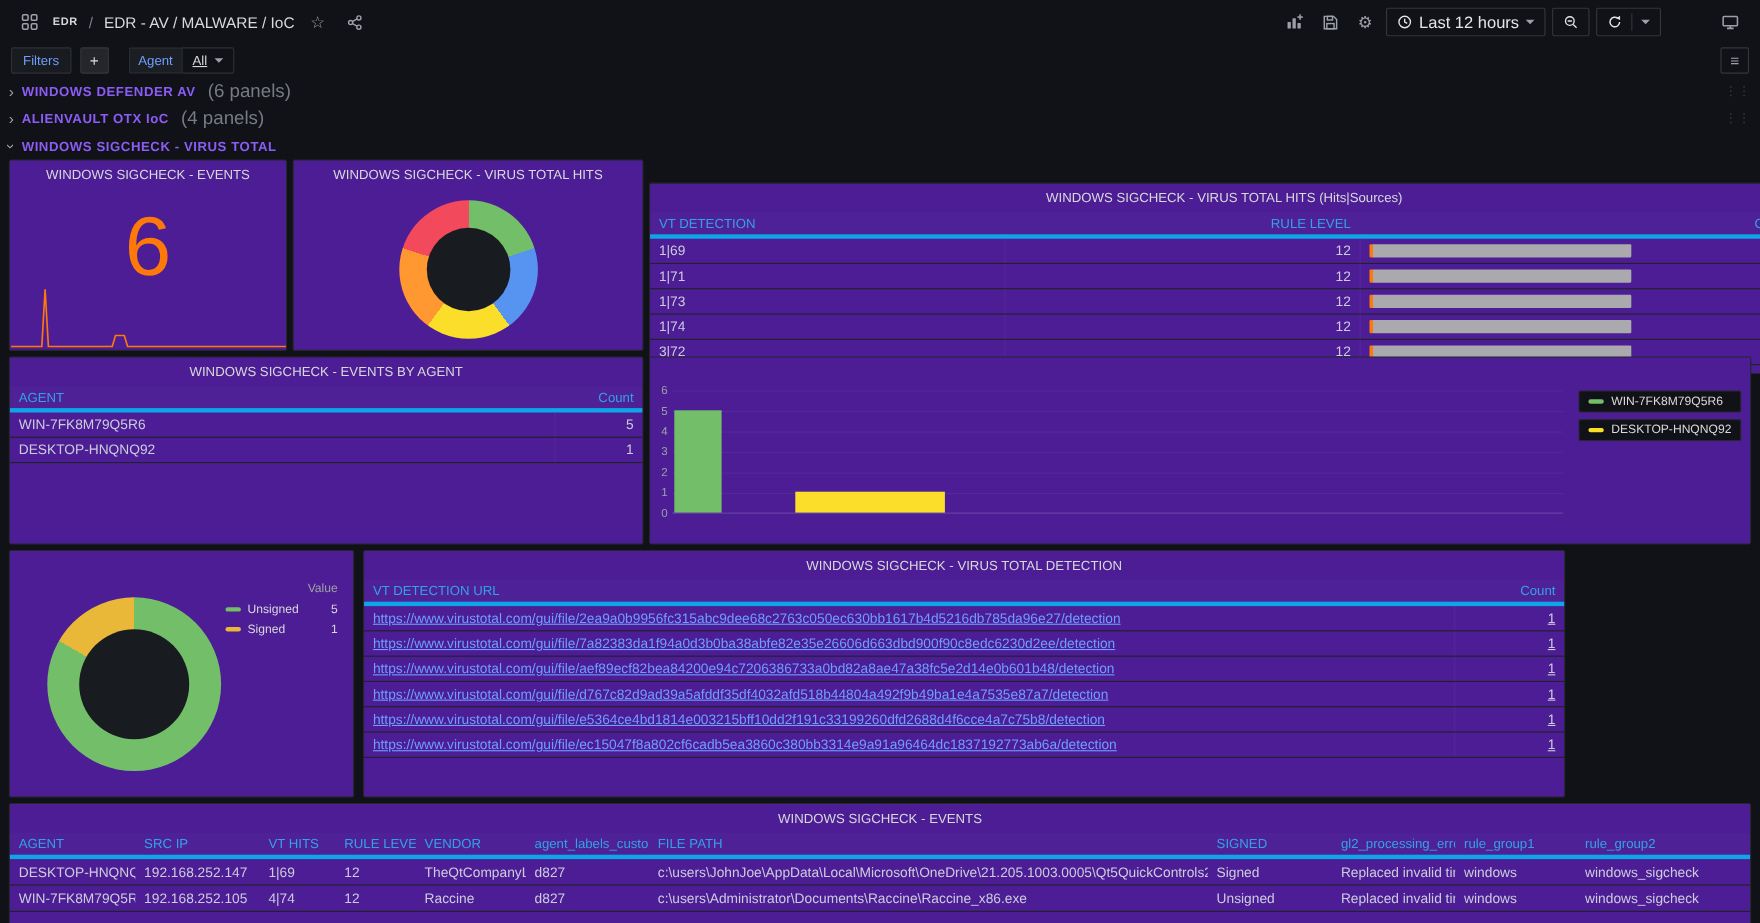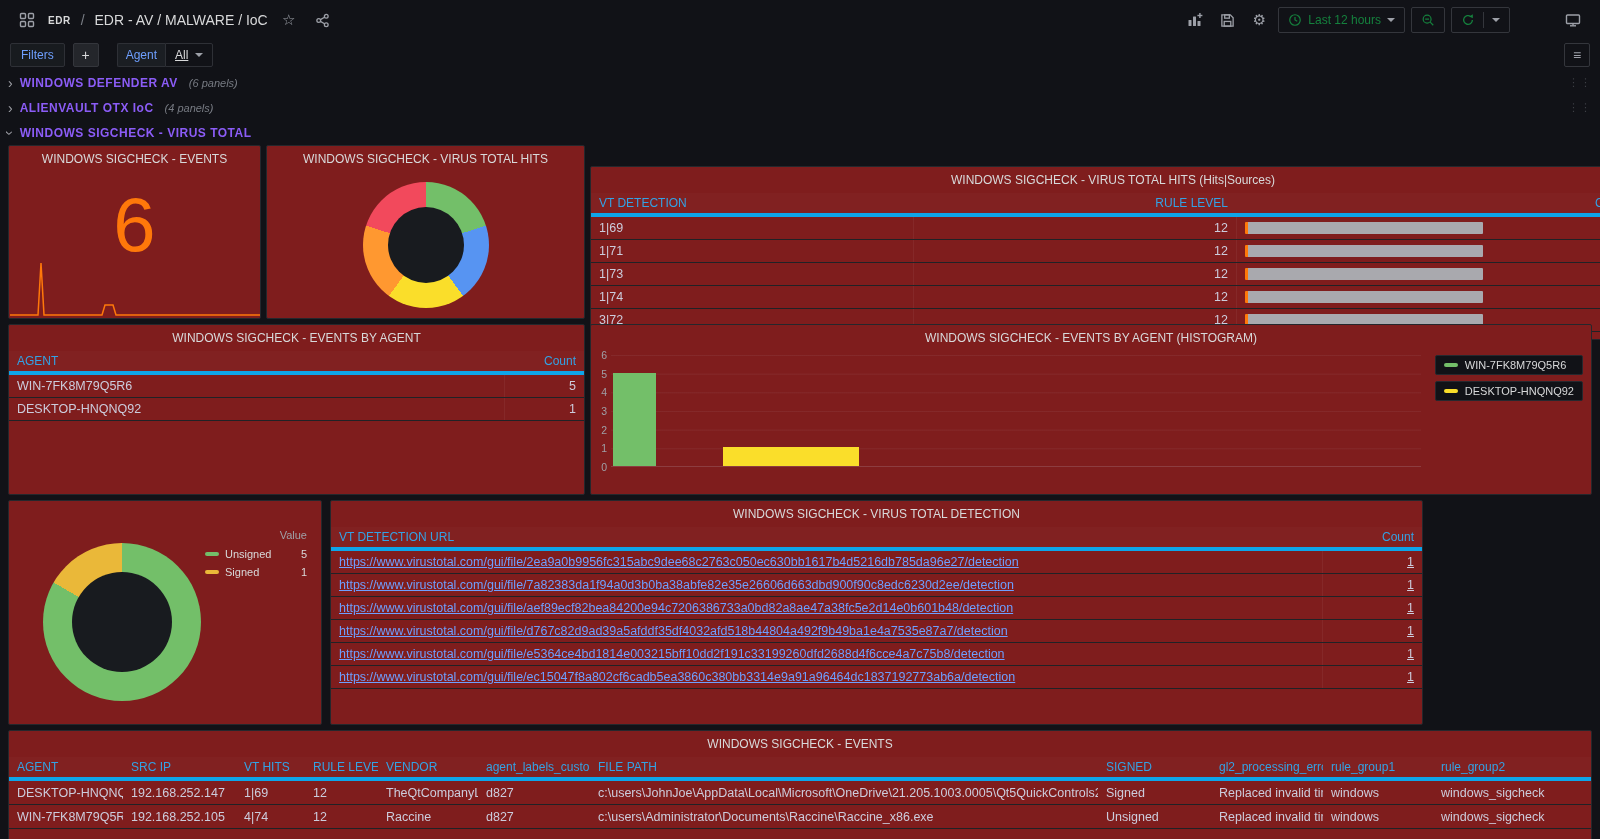--- a/index.html
+++ b/index.html
@@ -9,45 +9,45 @@
 
   
   .navbar { height:40px; display:flex; align-items:center; justify-content:space-between; padding:0 14px; }
   .nav-left { display:flex; align-items:center; gap:8px; }
   .nav-right { display:flex; align-items:center; gap:6px; }
   .app-title { font-size:10px; font-weight:600; color:#d8d9da; letter-spacing:.5px; }
   .crumb-sep { color:#7b7f87; font-size:14px; margin:0 2px; }
   .crumb { font-size:14px; color:#d8d9da; }
   .iconbtn { width:26px; height:26px; display:flex; align-items:center; justify-content:center; color:#9da0a8; cursor:pointer; background:none; border:none; font-size:15px; }
   .iconbtn svg { display:block; }
-  .borderedbtn { height:26px; display:flex; align-items:center; gap:6px; padding:0 9px; border:1px solid #34363c; border-radius:2px; color:#15803d; font-size:12px; cursor:pointer; background:transparent; }
+  .borderedbtn { height:26px; display:flex; align-items:center; gap:6px; padding:0 9px; border:1px solid #34363c; border-radius:2px; color:#e5e5e5; font-size:15px; cursor:pointer; background:transparent; }
   .caret { width:0; height:0; border-left:4px solid transparent; border-right:4px solid transparent; border-top:4px solid #9da0a8; display:inline-block; }
   .split-sep { width:1px; height:16px; background:#34363c; margin:0 2px; }
   .kiosk { margin-left:44px; }
 
   
   .subbar { height:30px; display:flex; align-items:center; gap:8px; padding:0 10px; }
   .filters-btn { height:24px; padding:0 10px; border:1px solid #2e3036; border-radius:2px; background:#181b1f; color:#6e9fff; font-size:12px; display:flex; align-items:center; cursor:pointer; }
   .plus-btn { width:26px; height:24px; border:1px solid #34363c; border-radius:2px; background:#24262b; color:#d8d9da; display:flex; align-items:center; justify-content:center; font-size:14px; cursor:pointer; }
   .var-group { display:flex; align-items:center; margin-left:10px; }
   .var-label { height:24px; display:flex; align-items:center; padding:0 8px; color:#6e9fff; font-size:12px; background:#1b1e23; border:1px solid #2e3036; border-right:none; border-radius:2px 0 0 2px; }
   .var-value { height:24px; display:flex; align-items:center; gap:7px; padding:0 9px; color:#d8d9da; font-size:12px; background:#111217; border:1px solid #2e3036; border-radius:0 2px 2px 0; cursor:pointer;text-decoration:underline; }
   .hamburger { margin-left:auto; width:26px; height:24px; border:1px solid #34363c; border-radius:2px; color:#9da0a8; display:flex; align-items:center; justify-content:center; font-size:14px; cursor:pointer; background:transparent; }
 
   
   .rowhead { height:25px; display:flex; align-items:center; gap:7px; padding:0 8px; cursor:pointer; }
   .chev { color:#9fa0a7; font-size:14px; display:inline-block; line-height:1; }
   .chev.down { transform:rotate(90deg); }
   .row-title { font-size:12px; font-weight:700; letter-spacing:.5px; color:#8b5cf6; }
-  .row-meta { font-size:11px; font-style:italic; color:#777b83; margin-left:4px; }
+  .row-meta { font-size:17px; color:#777b83; margin-left:4px; }
   .row-drag { margin-left:auto; color:#3d3f45; font-size:11px; letter-spacing:1px; }
 
   
   .canvas { position:relative; height:693px; }
-  .panel { position:absolute; background:#7f1d1d; border:1px solid #25272c; border-radius:2px; }
+  .panel { position:absolute; background:#4c1d95; border:1px solid #25272c; border-radius:2px; }
   .ptitle { height:26px; display:flex; align-items:center; justify-content:center; font-size:12px; font-weight:500; color:#d8d9da; cursor:pointer; white-space:nowrap; overflow:hidden; }
 
   
   .stat-wrap { position:absolute; left:0; right:0; top:26px; bottom:40px; display:flex; align-items:center; justify-content:center; }
   .stat-value { font-size:76px; font-weight:500; color:#FF780A; line-height:1; }
   .sparkline { position:absolute; left:1px; right:1px; bottom:1px; height:58px; }
 
   
   .donut { position:absolute; border-radius:50%; }
   .donut::after { content:""; position:absolute; border-radius:50%; background:#181b1f; }
@@ -292,21 +292,20 @@
         <div class="td">WIN-7FK8M79Q5R6</div>
         <div class="td right vline right">5</div>
       </div>
       <div class="trow grid-agent">
         <div class="td">DESKTOP-HNQNQ92</div>
         <div class="td right vline right">1</div>
       </div>
     </section>
 
     <section class="panel" style="left:590px; top:179px; width:1002px; height:171px;">
-      <div class="ptitle">WINDOWS SIGCHECK - EVENTS BY AGENT (HISTOGRAM)</div>
       <div class="ylabels">
         <span>6</span>
           <span>5</span>
         <span>4</span>
           <span>3</span>
         <span>2</span>
           <span>1</span>
         <span>0</span>
       </div>
       <div class="plot">

